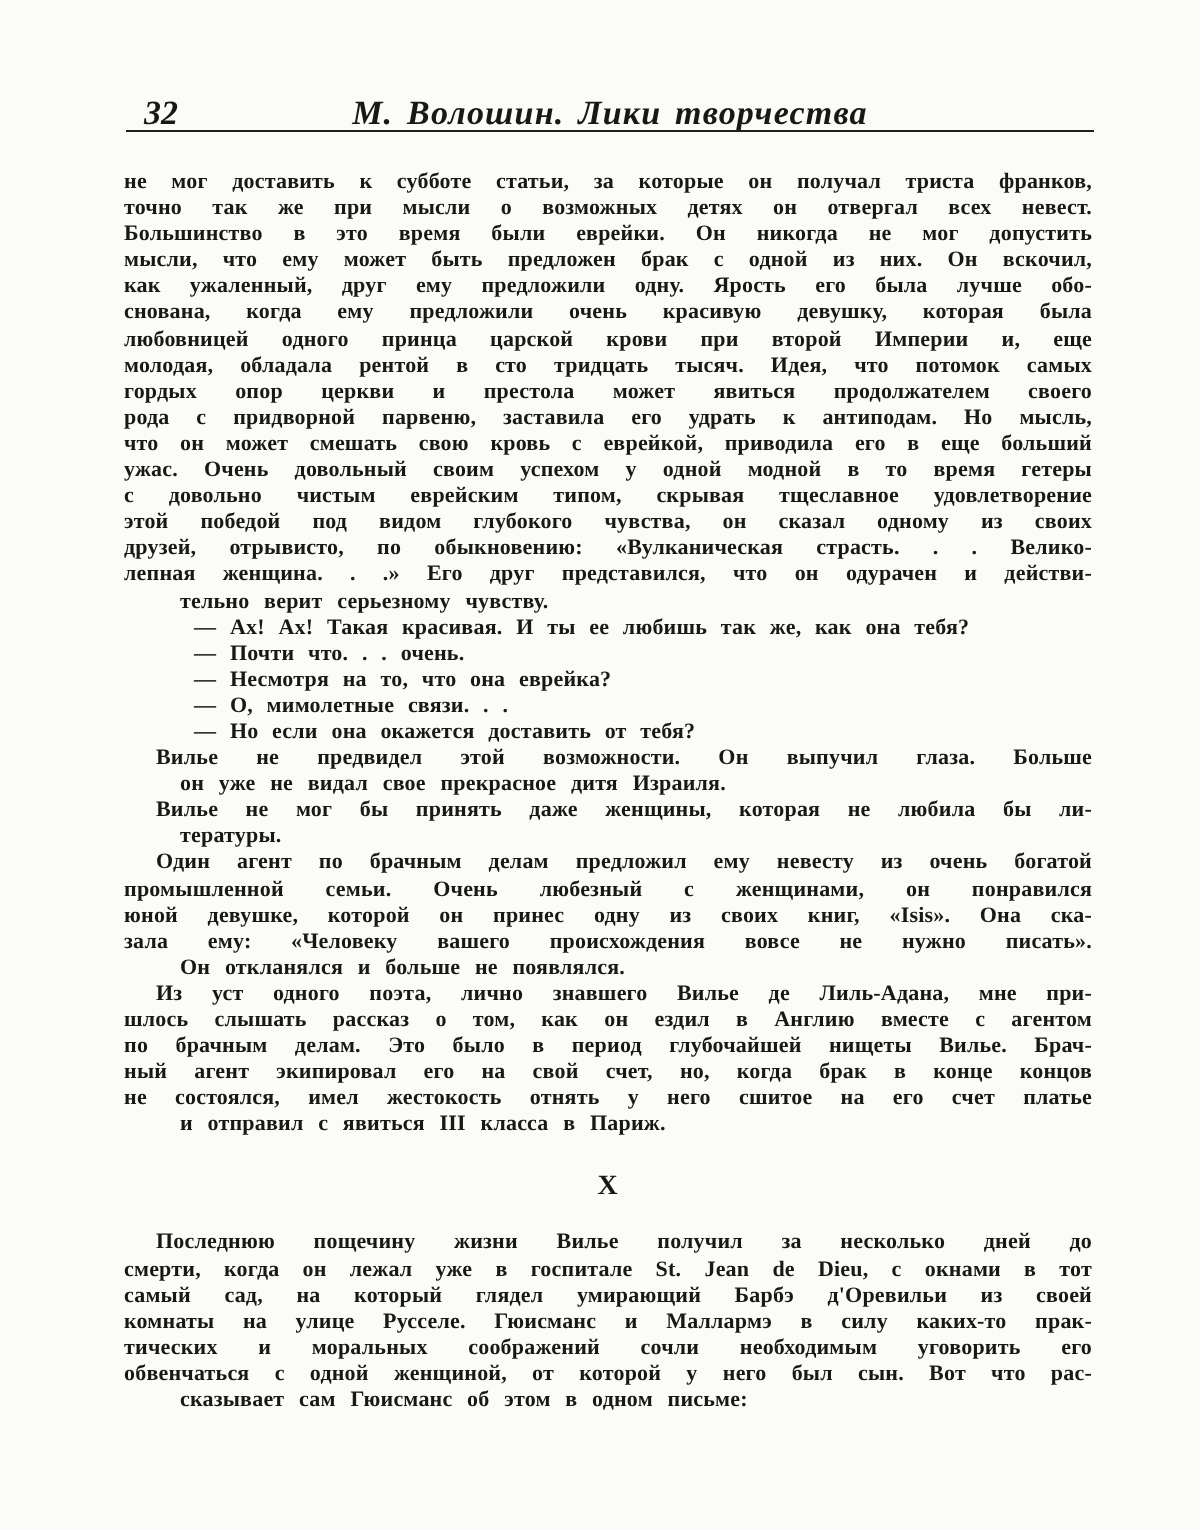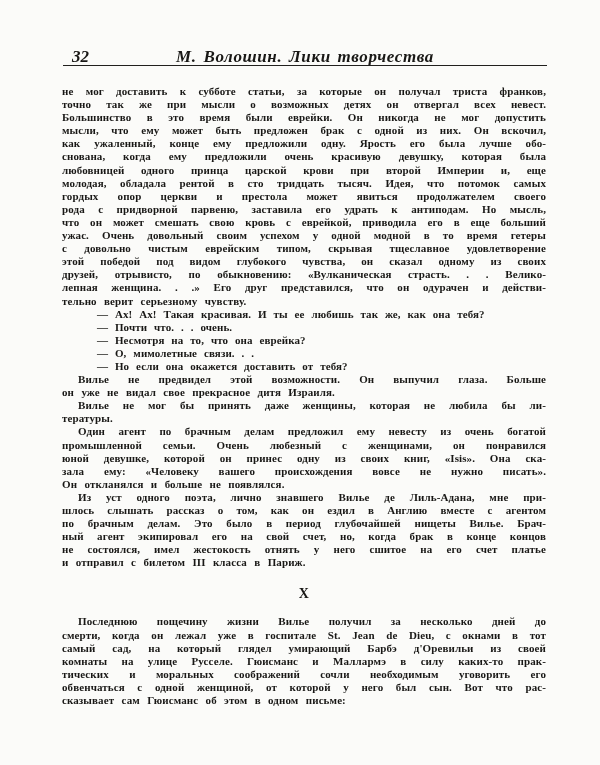--- a/index.html
+++ b/index.html
@@ -50,20 +50,21 @@
   .line {
     text-align: justify;
     text-align-last: justify;
     min-height: 13.1px;
     font-family: Liberation Serif, serif;
   }
   .line.lastline {
     text-align: right;
     text-align-last: left;
     word-spacing: 4.5px;
+    margin-left: 28px;
   }
   .line.firstind { text-indent: 16px; }
   .line.dlg {
     text-align: left;
     text-align-last: left;
     padding-left: 35px;
     word-spacing: 4px;
   }
   .heading {
     text-align: center;
@@ -82,21 +83,21 @@
     <span class="pnum">32</span>
     <span class="rtitle">М. Волошин. Лики творчества</span>
   </div>
   <div class="rule"></div>
   <div class="textbody">
       <div class="para">
         <div class="line">не мог доставить к субботе статьи, за которые он получал триста франков,</div>
         <div class="line">точно так же при мысли о возможных детях он отвергал всех невест.</div>
         <div class="line">Большинство в это время были еврейки. Он никогда не мог допустить</div>
         <div class="line">мысли, что ему может быть предложен брак с одной из них. Он вскочил,</div>
-        <div class="line">как ужаленный, конце ему предложили одну. Ярость его была лучше обо-</div>
+        <div class="line">как ужаленный, друг ему предложили одну. Ярость его была лучше обо-</div>
         <div class="line">снована, когда ему предложили очень красивую девушку, которая была</div>
         <div class="line">любовницей одного принца царской крови при второй Империи и, еще</div>
         <div class="line">молодая, обладала рентой в сто тридцать тысяч. Идея, что потомок самых</div>
         <div class="line">гордых опор церкви и престола может явиться продолжателем своего</div>
         <div class="line">рода с придворной парвеню, заставила его удрать к антиподам. Но мысль,</div>
         <div class="line">что он может смешать свою кровь с еврейкой, приводила его в еще больший</div>
         <div class="line">ужас. Очень довольный своим успехом у одной модной в то время гетеры</div>
         <div class="line">с довольно чистым еврейским типом, скрывая тщеславное удовлетворение</div>
         <div class="line">этой победой под видом глубокого чувства, он сказал одному из своих</div>
         <div class="line">друзей, отрывисто, по обыкновению: «Вулканическая страсть. . . Велико-</div>
@@ -124,21 +125,21 @@
         <div class="line">юной девушке, которой он принес одну из своих книг, «Isis». Она ска-</div>
         <div class="line">зала ему: «Человеку вашего происхождения вовсе не нужно писать».</div>
         <div class="line lastline">Он откланялся и больше не появлялся.</div>
       </div>
       <div class="para">
         <div class="line firstind">Из уст одного поэта, лично знавшего Вилье де Лиль-Адана, мне при-</div>
         <div class="line">шлось слышать рассказ о том, как он ездил в Англию вместе с агентом</div>
         <div class="line">по брачным делам. Это было в период глубочайшей нищеты Вилье. Брач-</div>
         <div class="line">ный агент экипировал его на свой счет, но, когда брак в конце концов</div>
         <div class="line">не состоялся, имел жестокость отнять у него сшитое на его счет платье</div>
-        <div class="line lastline">и отправил с билетом III класса в Париж.</div>
+        <div class="line lastline">и отправил с явиться III класса в Париж.</div>
       </div>
       <div class="heading">X</div>
       <div class="para">
         <div class="line firstind">Последнюю пощечину жизни Вилье получил за несколько дней до</div>
         <div class="line">смерти, когда он лежал уже в госпитале St. Jean de Dieu, с окнами в тот</div>
         <div class="line">самый сад, на который глядел умирающий Барбэ д'Оревильи из своей</div>
         <div class="line">комнаты на улице Русселе. Гюисманс и Маллармэ в силу каких-то прак-</div>
         <div class="line">тических и моральных соображений сочли необходимым уговорить его</div>
         <div class="line">обвенчаться с одной женщиной, от которой у него был сын. Вот что рас-</div>
         <div class="line lastline">сказывает сам Гюисманс об этом в одном письме:</div>

